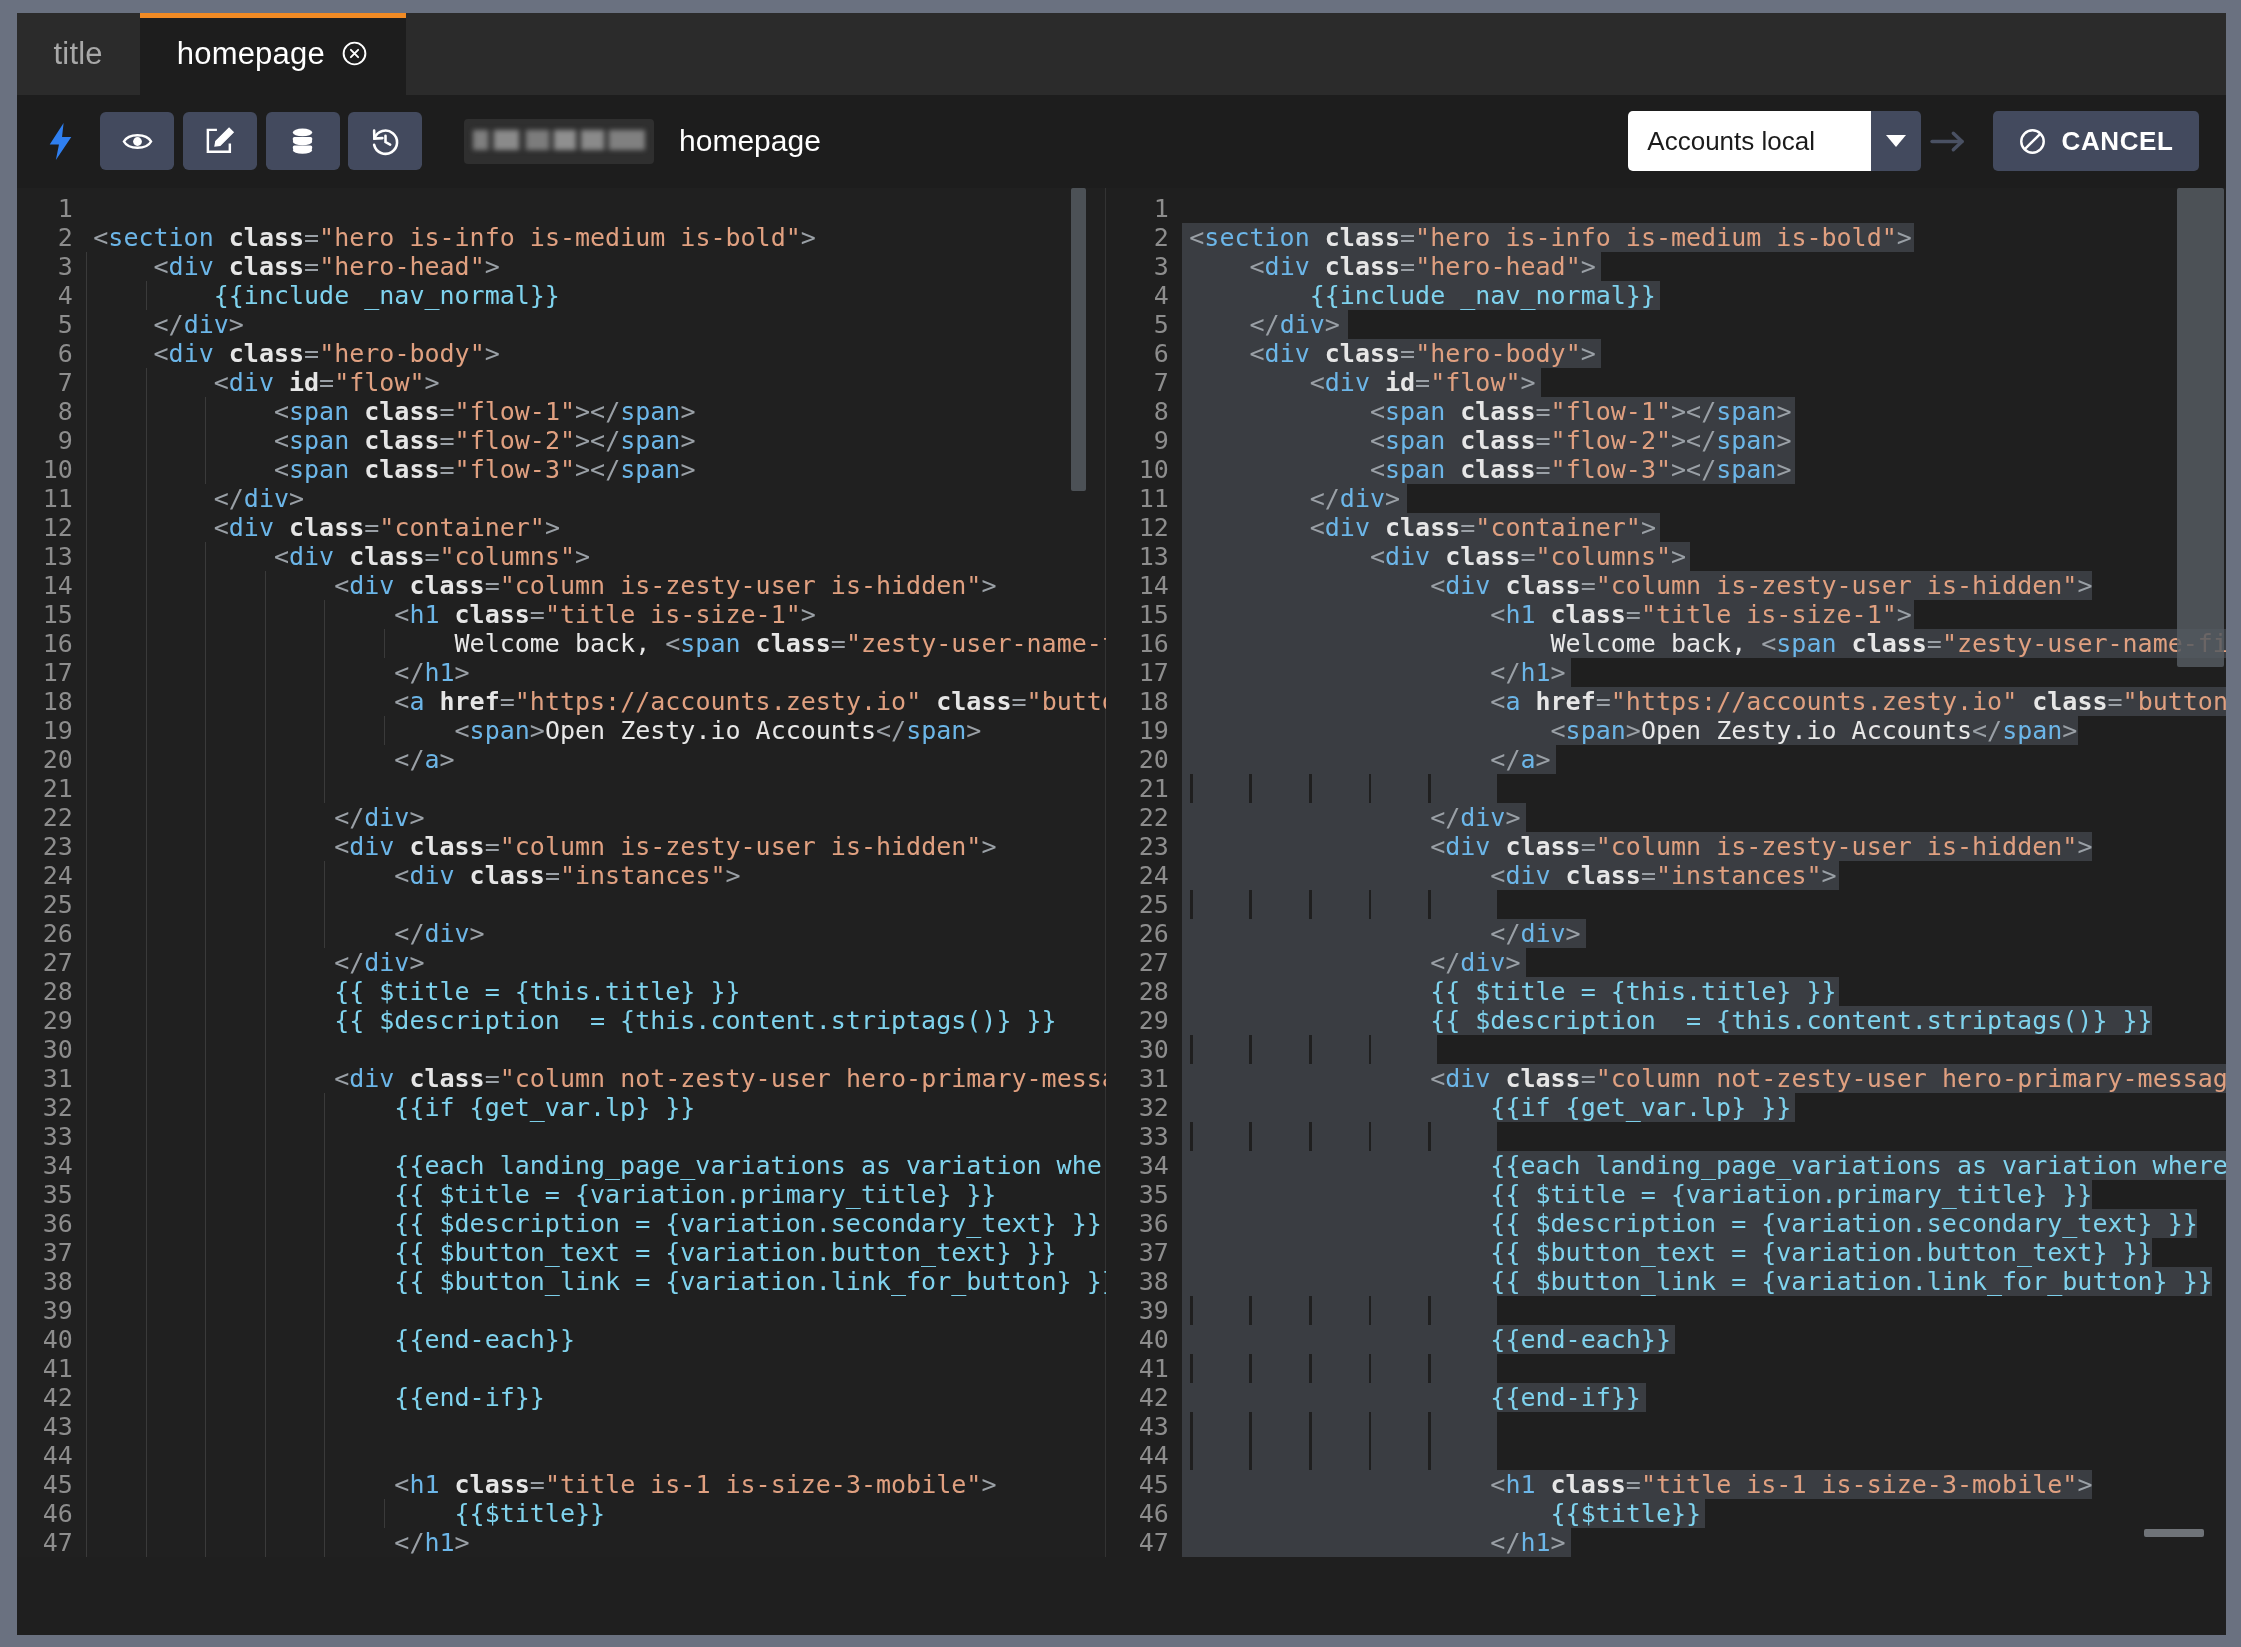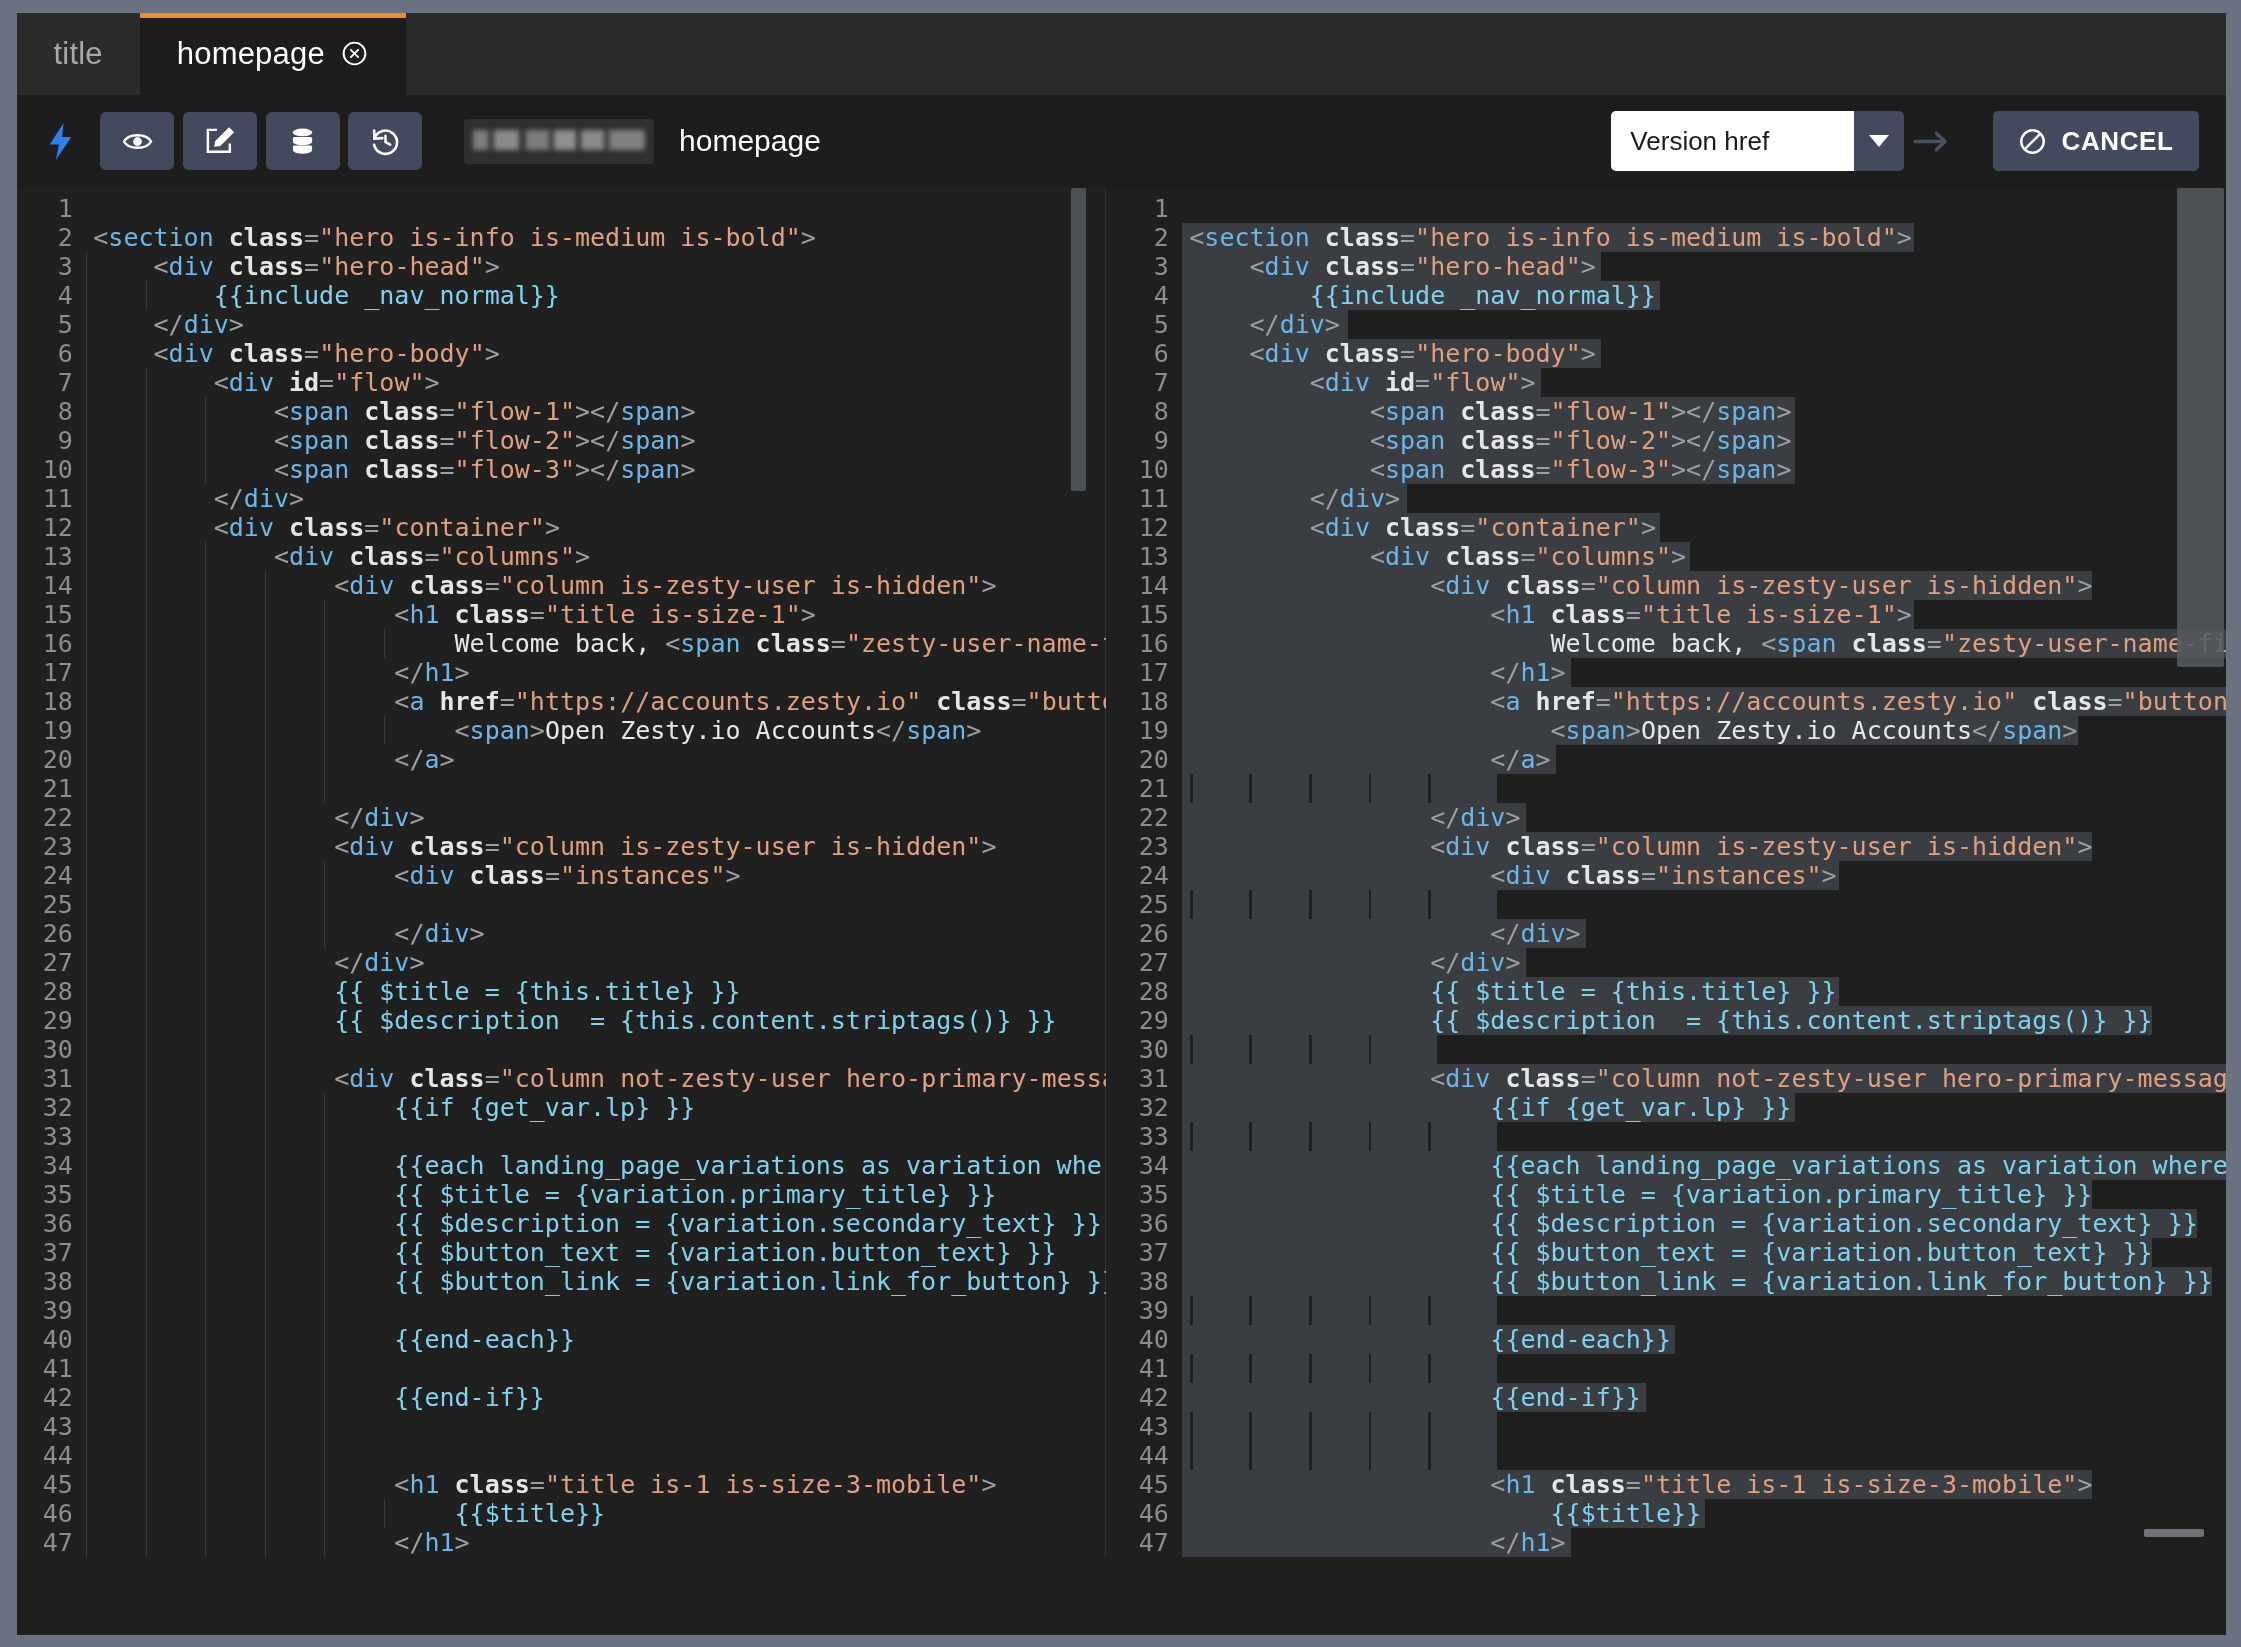--- a/index.html
+++ b/index.html
@@ -153,21 +153,21 @@
     padding: 0 25px;
     border-radius: 4.9px;
     font-size: 26px;
     font-weight: bold;
     letter-spacing: 0.6px;
     color: #ffffff;
     cursor: pointer;
     white-space: nowrap;
   }
   .btn-load { background: #4aa520; margin-left: 20.4px; }
-  .btn-cancel { background: #434a5e; margin-left: 33px; }
+  .btn-cancel { background: #434a5e; margin-left: 16px; }
   .btn svg { width: 29px; height: 29px; display:block; flex: none; }
 
   
   .diff {
     height: 1369px;
     display: flex;
     background: #1f1f1f;
     position: relative;
   }
   .pane {
@@ -345,21 +345,21 @@
     </div>
 
     <div class="filehash">
       <div class="blurline"></div>
     </div>
     <div class="filename">homepage</div>
 
     <div class="tb-spacer"></div>
 
     <div class="selectwrap v1">
-      <div class="sel-value">Version href</div>
+      <div class="sel-value">Accounts local</div>
       <div class="sel-arrow">
           <span class="caret"></span>
         </div>
     </div>
 
     <div class="arrowsep">
       <svg viewBox="0 0 40 30" fill="none" stroke="#4a5163" stroke-width="3.6" stroke-linecap="round" stroke-linejoin="round">
         <path d="M3 15 H34"></path>
           <path d="M25 6.5 L34 15 L25 23.5"></path>
       </svg>

